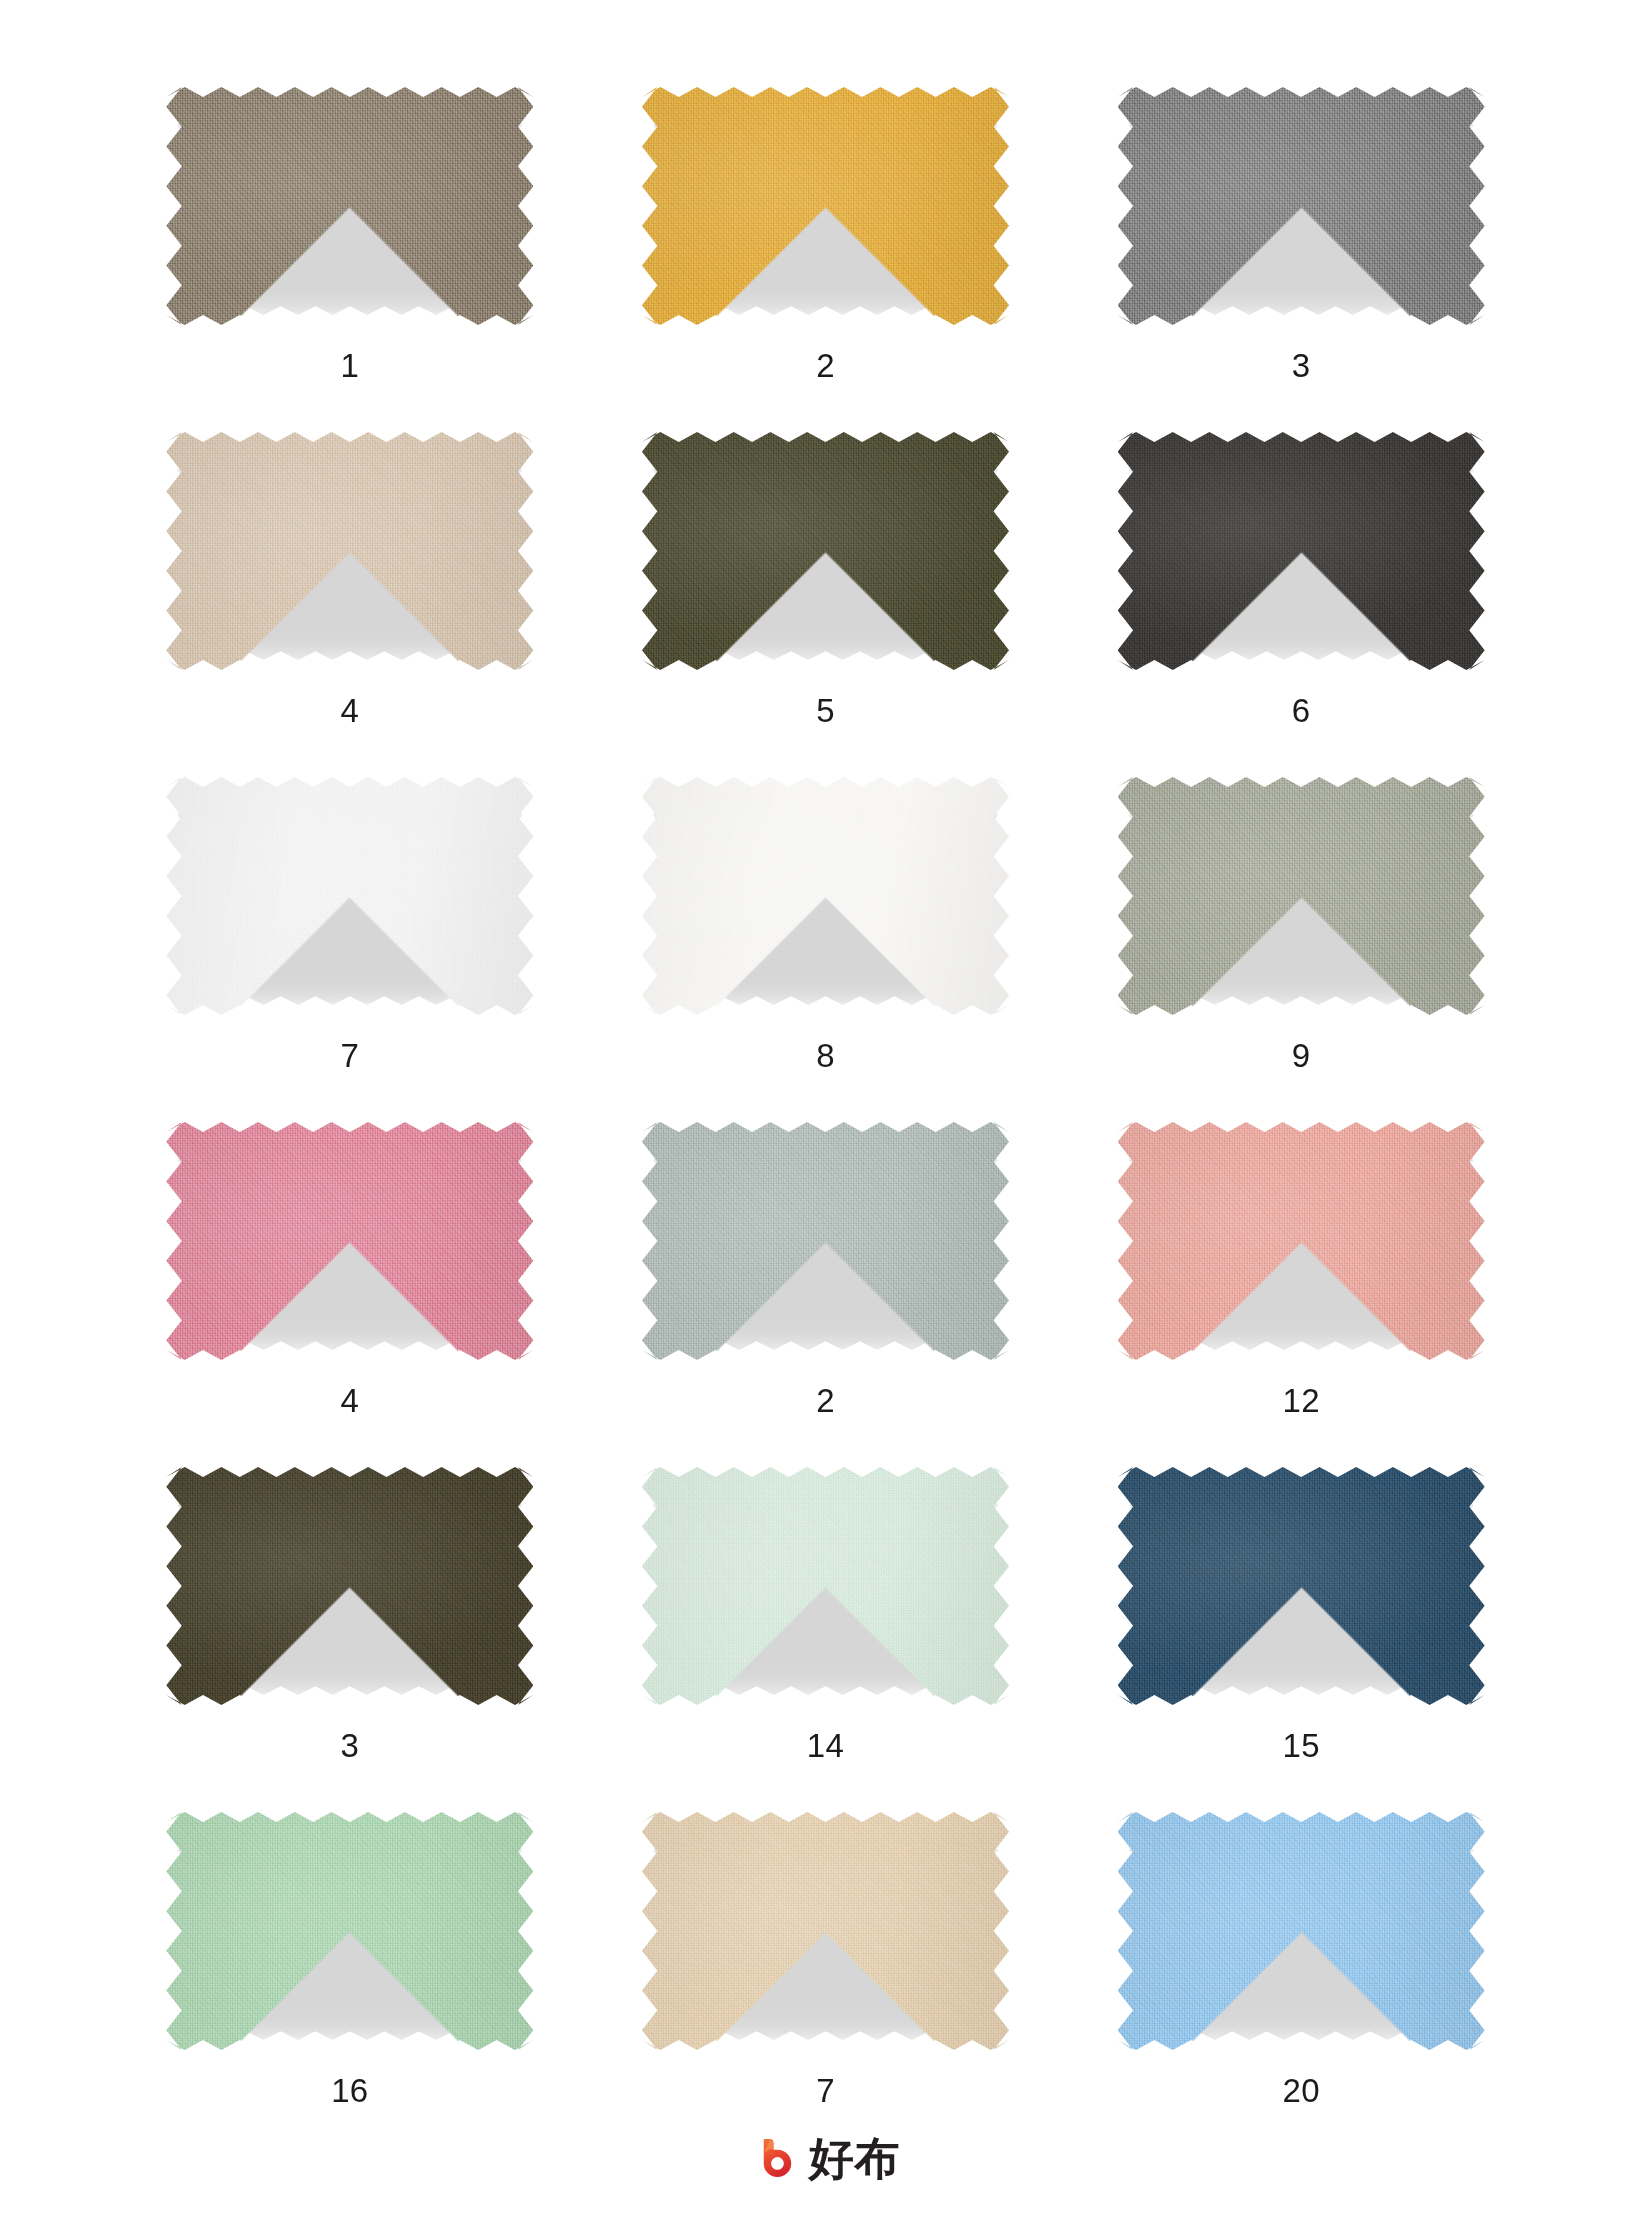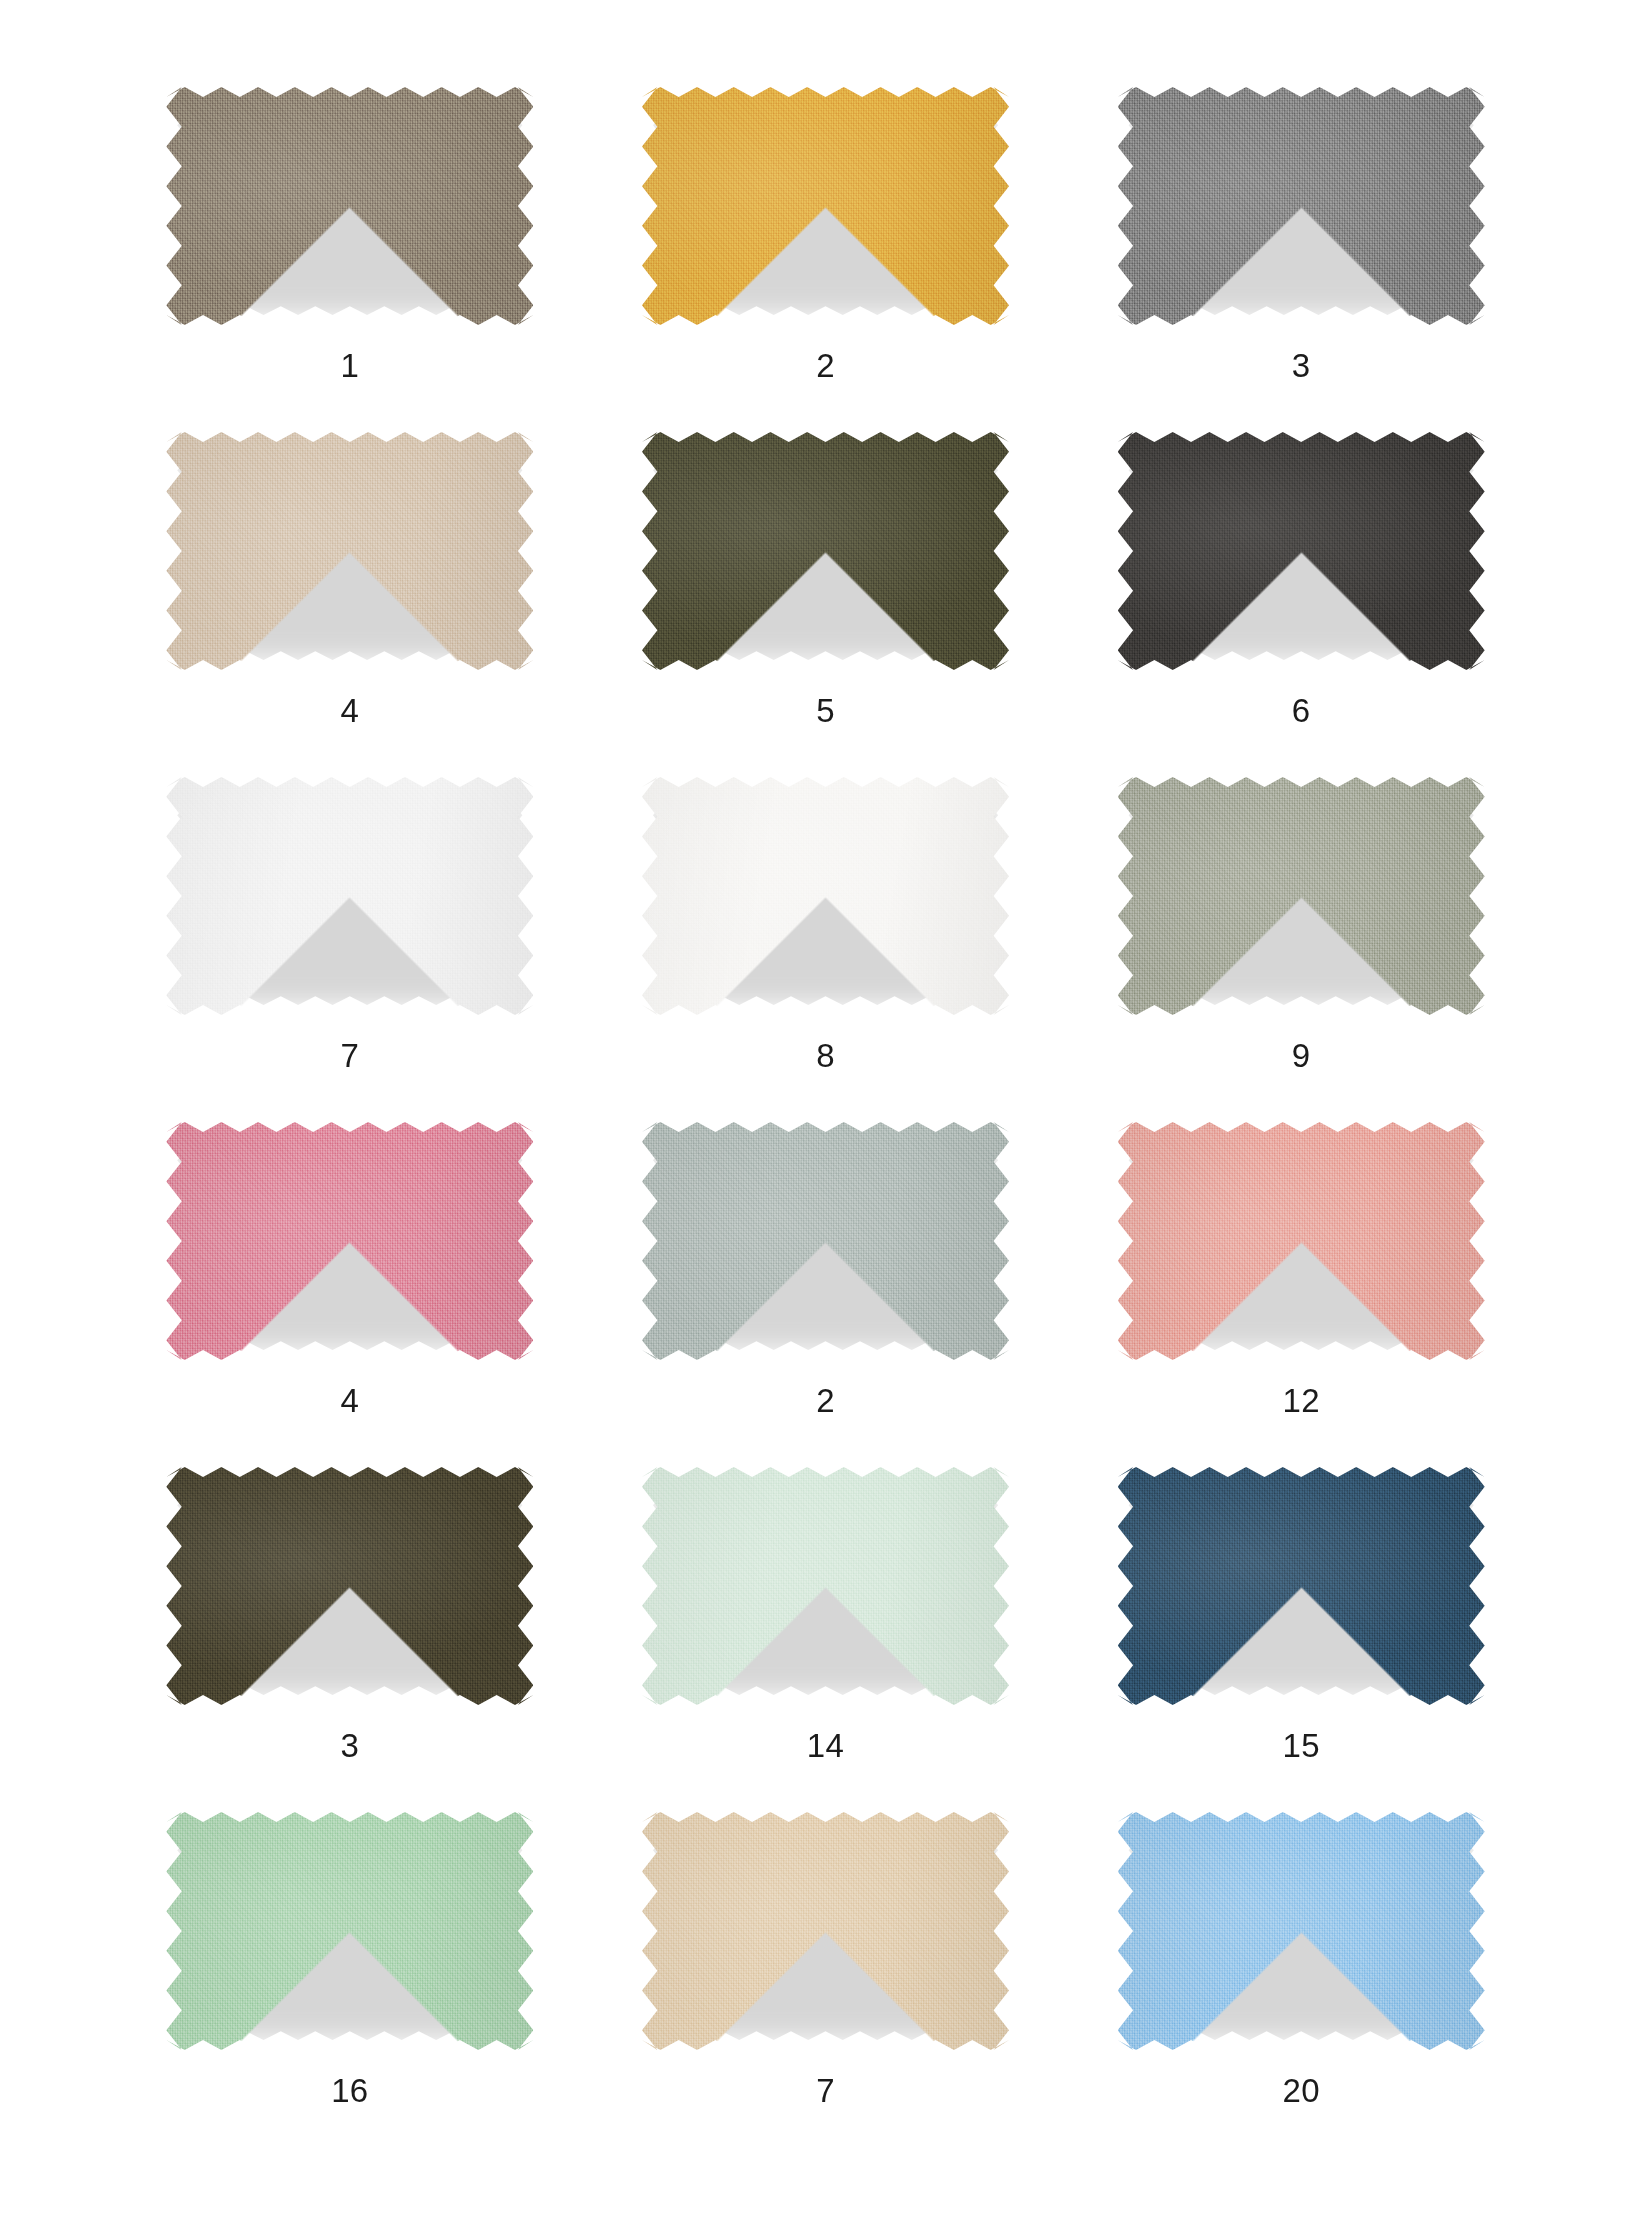--- a/index.html
+++ b/index.html
@@ -325,15 +325,30 @@
           <div class="swatch-shadow" style="clip-path: polygon(0% 4.2%, 5% 0%, 10% 4.2%, 15% 0%, 20% 4.2%, 25% 0%, 30% 4.2%, 35% 0%, 40% 4.2%, 45% 0%, 50% 4.2%, 55% 0%, 60% 4.2%, 65% 0%, 70% 4.2%, 75% 0%, 80% 4.2%, 85% 0%, 90% 4.2%, 95% 0%, 100% 4.2%, 95.8% 0%, 100% 8.33%, 95.8% 16.67%, 95.8% 16.67%, 100% 25%, 95.8% 33.33%, 95.8% 33.33%, 100% 41.67%, 95.8% 50%, 95.8% 50%, 100% 58.33%, 95.8% 66.67%, 95.8% 66.67%, 100% 75%, 95.8% 83.33%, 95.8% 83.33%, 100% 91.67%, 95.8% 100%, 100% 95.8%, 95% 100%, 90% 95.8%, 85% 100%, 80% 95.8%, 75% 100%, 70% 95.8%, 65% 100%, 60% 95.8%, 55% 100%, 50% 95.8%, 45% 100%, 40% 95.8%, 35% 100%, 30% 95.8%, 25% 100%, 20% 95.8%, 15% 100%, 10% 95.8%, 5% 100%, 0% 95.8%, 4.2% 100%, 0% 91.67%, 4.2% 83.33%, 4.2% 83.33%, 0% 75%, 4.2% 66.67%, 4.2% 66.67%, 0% 58.33%, 4.2% 50%, 4.2% 50%, 0% 41.67%, 4.2% 33.33%, 4.2% 33.33%, 0% 25%, 4.2% 16.67%, 4.2% 16.67%, 0% 8.33%, 4.2% 0%);"></div>
           <div class="swatch" style="clip-path: polygon(0% 4.2%, 5% 0%, 10% 4.2%, 15% 0%, 20% 4.2%, 25% 0%, 30% 4.2%, 35% 0%, 40% 4.2%, 45% 0%, 50% 4.2%, 55% 0%, 60% 4.2%, 65% 0%, 70% 4.2%, 75% 0%, 80% 4.2%, 85% 0%, 90% 4.2%, 95% 0%, 100% 4.2%, 95.8% 0%, 100% 8.33%, 95.8% 16.67%, 95.8% 16.67%, 100% 25%, 95.8% 33.33%, 95.8% 33.33%, 100% 41.67%, 95.8% 50%, 95.8% 50%, 100% 58.33%, 95.8% 66.67%, 95.8% 66.67%, 100% 75%, 95.8% 83.33%, 95.8% 83.33%, 100% 91.67%, 95.8% 100%, 100% 95.8%, 95% 100%, 90% 95.8%, 85% 100%, 80% 95.8%, 75% 100%, 70% 95.8%, 65% 100%, 60% 95.8%, 55% 100%, 50% 95.8%, 45% 100%, 40% 95.8%, 35% 100%, 30% 95.8%, 25% 100%, 20% 95.8%, 15% 100%, 10% 95.8%, 5% 100%, 0% 95.8%, 4.2% 100%, 0% 91.67%, 4.2% 83.33%, 4.2% 83.33%, 0% 75%, 4.2% 66.67%, 4.2% 66.67%, 0% 58.33%, 4.2% 50%, 4.2% 50%, 0% 41.67%, 4.2% 33.33%, 4.2% 33.33%, 0% 25%, 4.2% 16.67%, 4.2% 16.67%, 0% 8.33%, 4.2% 0%); background-color: rgb(146, 196, 234);">
             <div class="tex"></div>
             <div class="shade"></div>
           </div>
         </div>
         <div class="label">20</div>
       </div>
     </div>
 
+  <div class="footer">
+    <svg class="logo-mark" viewBox="0 0 100 100">
+      <defs>
+        <linearGradient id="lg" x1="0" y1="0" x2="0.45" y2="1">
+          <stop offset="0%" stop-color="#F4743B"></stop>
+          <stop offset="55%" stop-color="#E8452F"></stop>
+          <stop offset="100%" stop-color="#D6262B"></stop>
+        </linearGradient>
+      </defs>
+      <path d="M26 10 h12 a8 8 0 0 1 8 8 v14 h8 a28 28 0 1 1 -28 28 z" fill="url(#lg)"></path>
+      <circle cx="54" cy="60" r="13" fill="#ffffff"></circle>
+      <path d="M38 12 a9 9 0 0 1 8 8 v10 a32 32 0 0 0 -20 10 z" fill="#F58B4C" opacity="0.85"></path>
+    </svg>
+    <span class="logo-text">好布</span>
+  </div>
 
 </div>
 
 
 </body></html>

